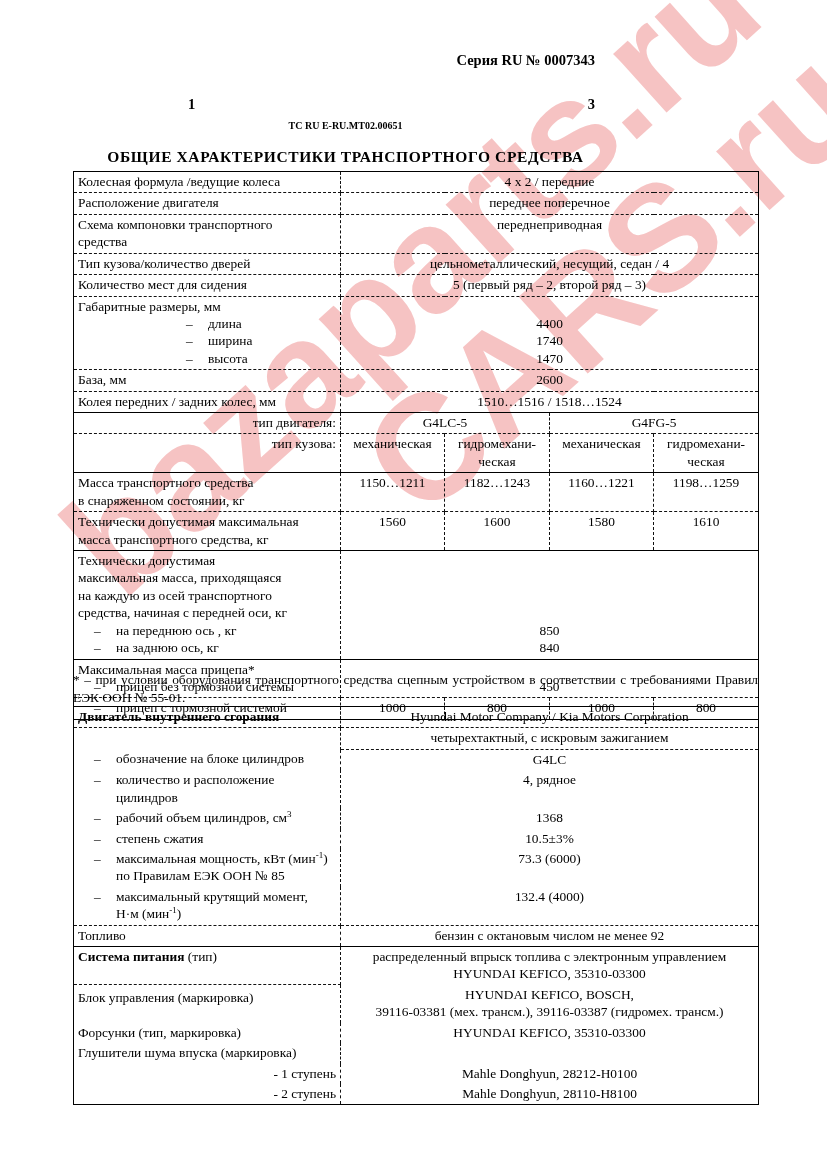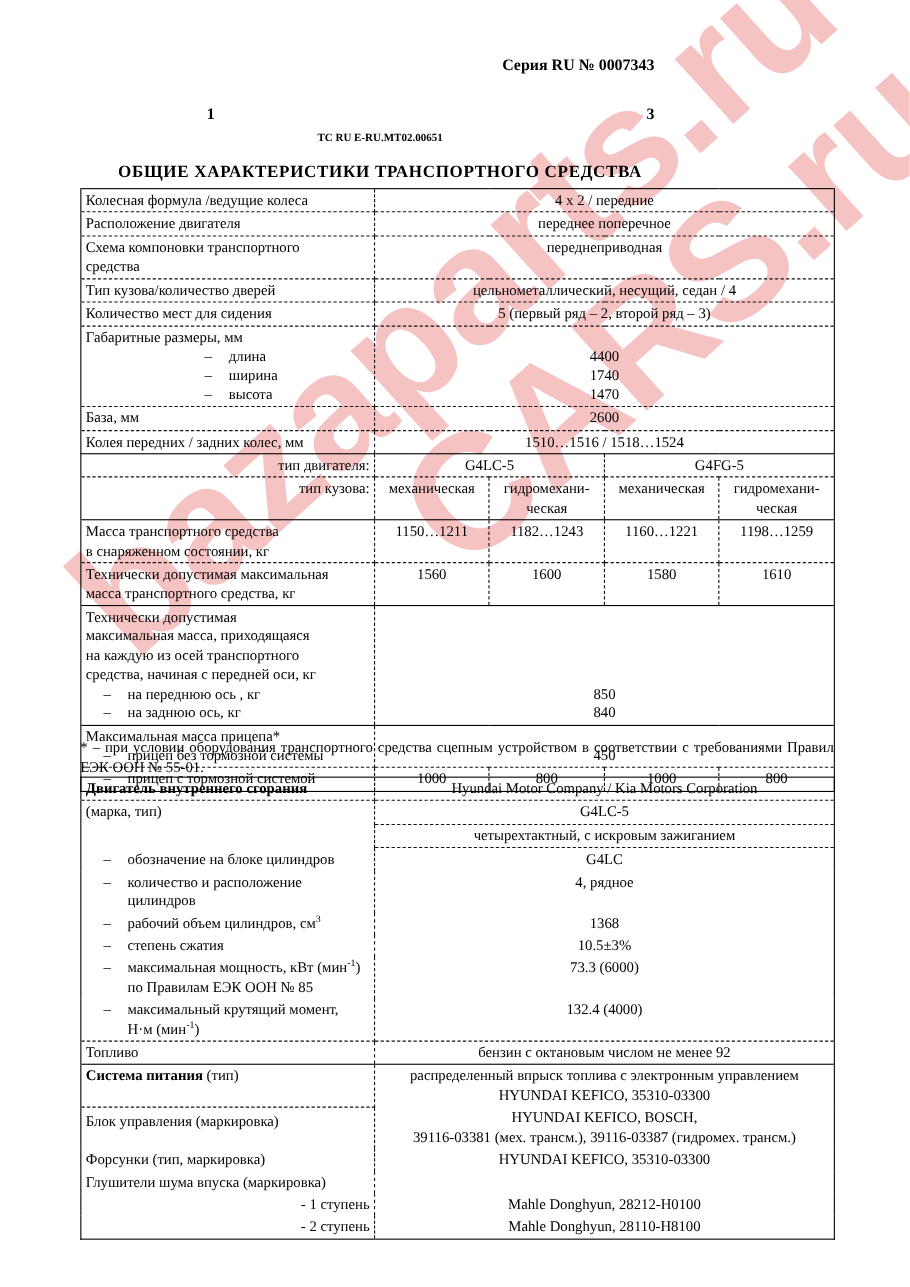--- a/index.html
+++ b/index.html
@@ -347,24 +347,20 @@
           <col style="width:267px">
           <col style="width:418px">
         </colgroup>
 
       <tbody>
           <tr>
         <td class="nb-l nb-t bold">Двигатель внутреннего сгорания</td>
         <td class="t-center nb-t nb-r">Hyundai Motor Company / Kia Motors Corporation</td>
       </tr>
       <tr>
-        <td class="nb-l no-t no-b">(марка, тип)</td>
-        <td class="t-center nb-r">G4LC-5</td>
-      </tr>
-      <tr>
         <td class="nb-l no-t no-b">&nbsp;</td>
         <td class="t-center nb-r">четырехтактный, с искровым зажиганием</td>
       </tr>
 
       <tr>
         <td class="nb-l no-t no-b">
           <div class="dash-line">
             <span class="d">–</span>
             <span>обозначение на блоке цилиндров</span>
           </div>

